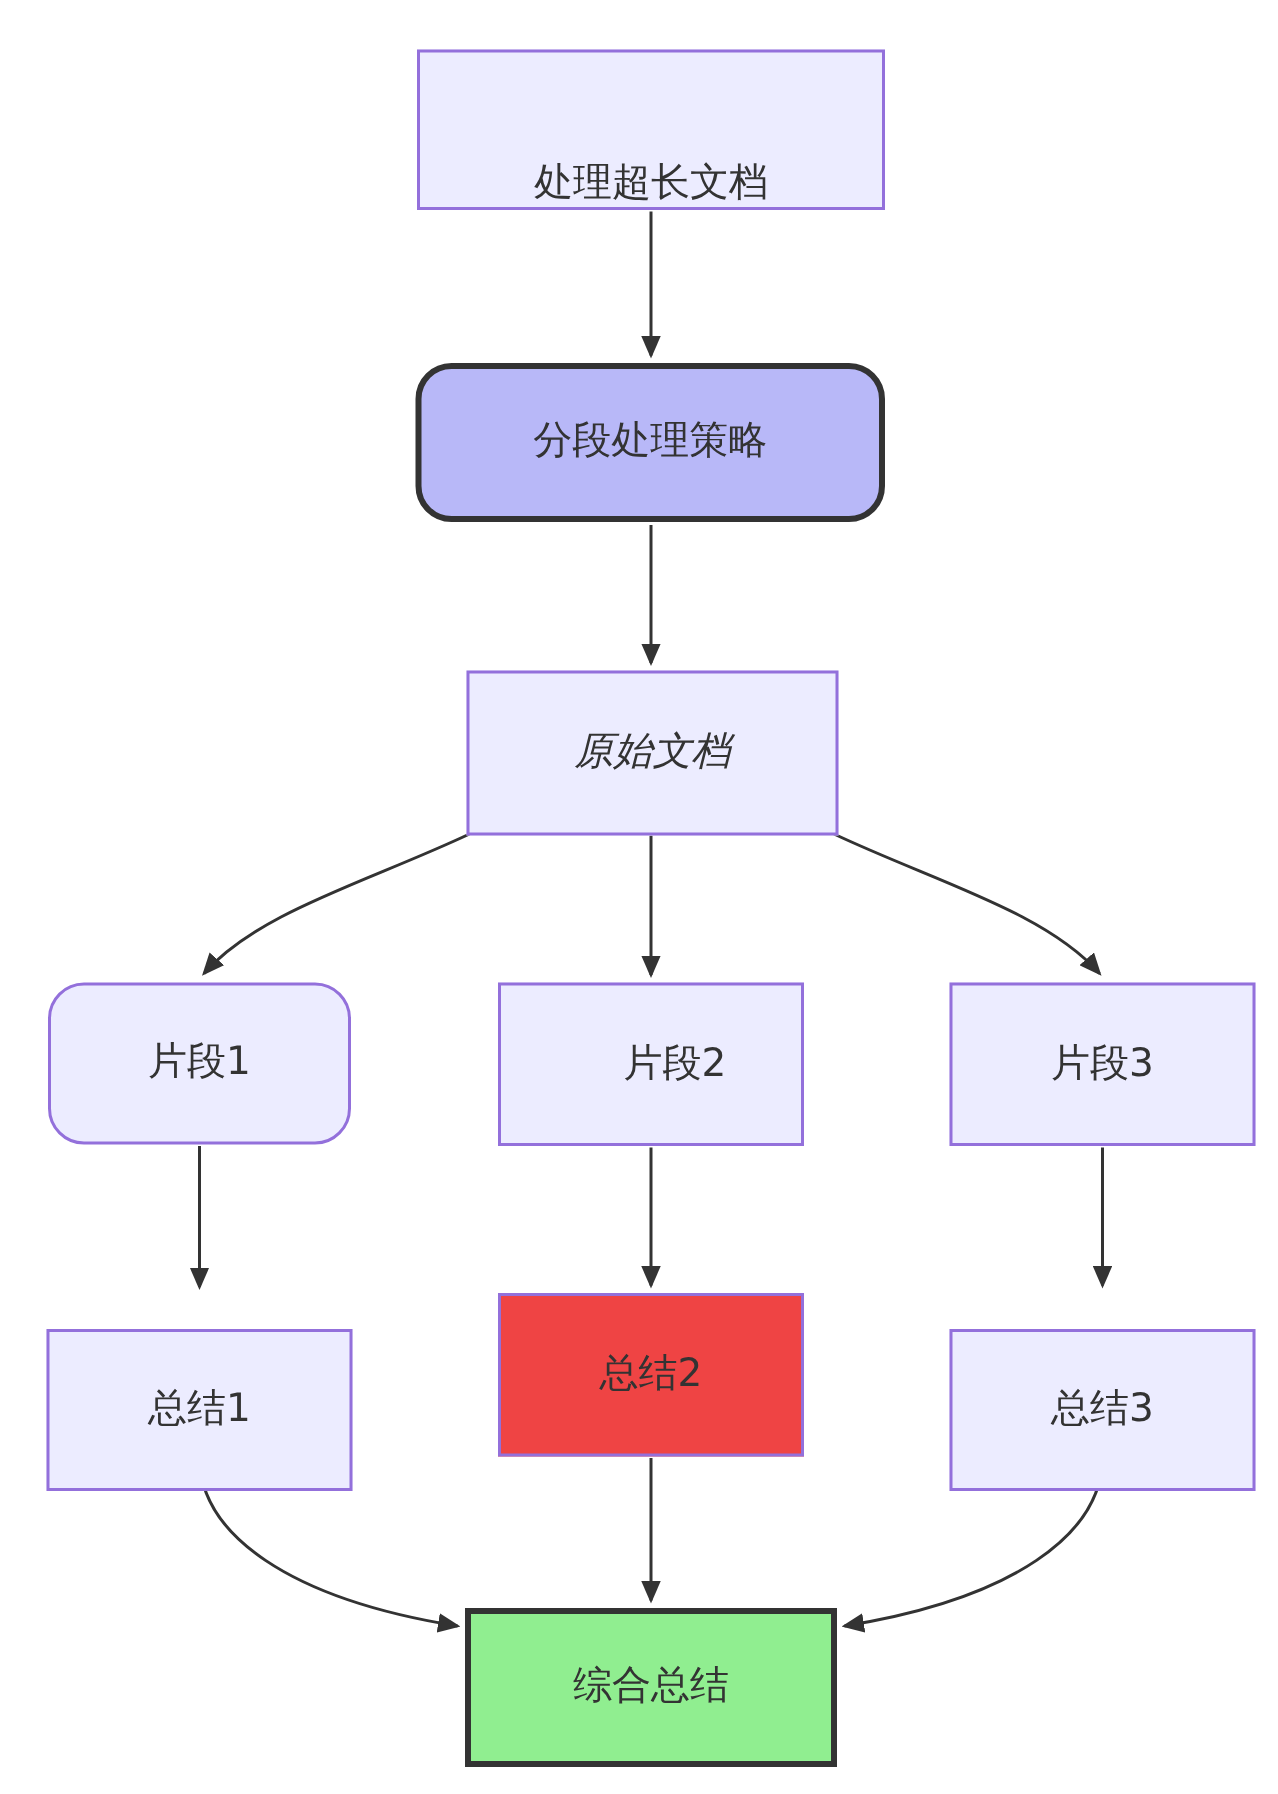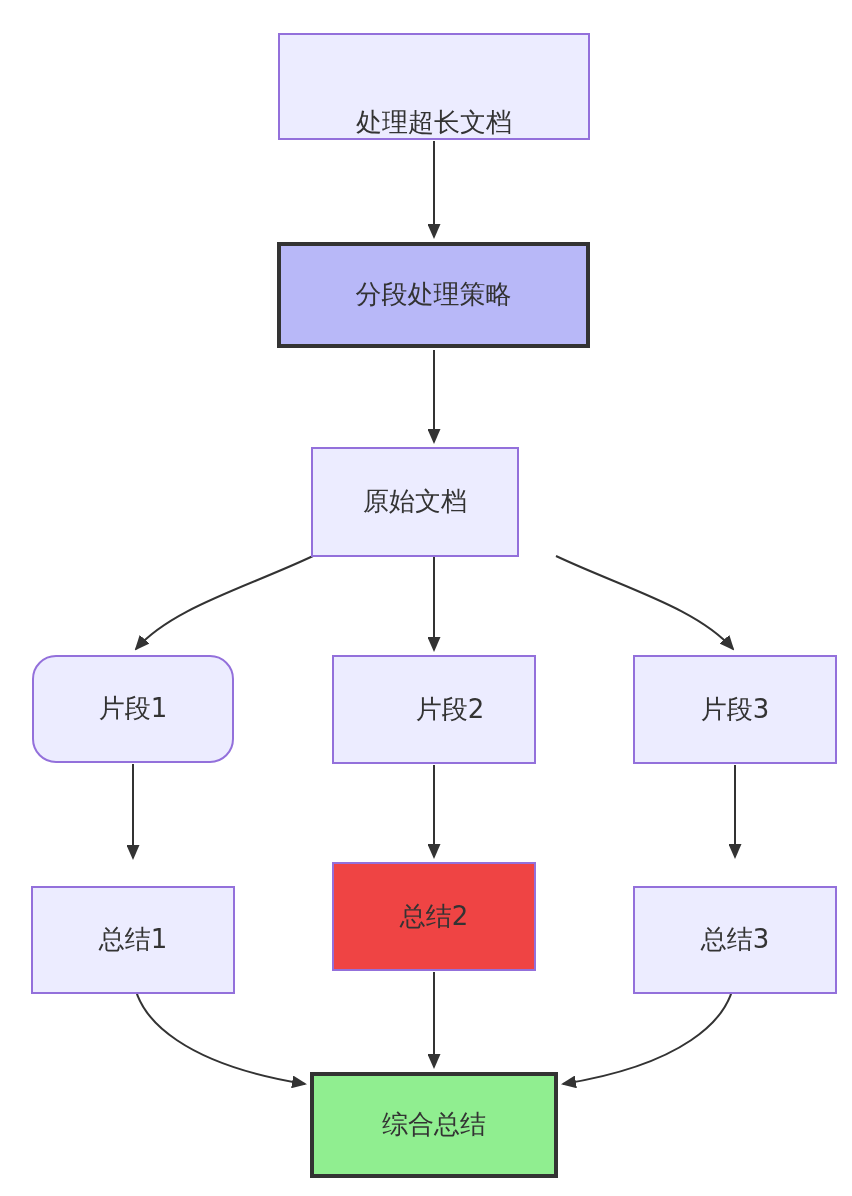--- a/index.html
+++ b/index.html
@@ -36,21 +36,21 @@
     line-height: 1.2;
     text-align: center;
     white-space: nowrap;
   }
   .node.emph {
     border: 4px solid #333333;
   }
   
   #n-doc      { left: 278px; top: 33px;   width: 312px; height: 107px; }
   #n-strategy { left: 277px; top: 242px;  width: 313px; height: 106px; background:#B8B8F8; }
-  #n-original { left: 311px; top: 447px;  width: 208px; height: 110px; }
+  #n-original { left: 311px; top: 447px;  width: 248px; height: 110px; font-style: italic; }
   #n-frag1    { left: 32px;  top: 655px;  width: 202px; height: 108px; }
   #n-frag2    { left: 332px; top: 655px;  width: 204px; height: 109px; padding-left: 32px; }
   #n-frag3    { left: 633px; top: 655px;  width: 204px; height: 109px; }
   #n-sum1     { left: 31px;  top: 863px;  width: 204px; height: 108px; }
   #n-sum2     { left: 332px; top: 862px;  width: 204px; height: 109px; }
   #n-sum3     { left: 633px; top: 862px;  width: 204px; height: 108px; margin-top: 24px; }
   #n-final    { left: 310px; top: 1072px; width: 248px; height: 106px; background:#90EE90; }
 </style>
 </head>
 <body>
@@ -73,21 +73,21 @@
     <path class="edge" marker-end="url(#arrow)" d="M735,765 V857" style="stroke: rgb(51, 51, 51);"></path>
     <path class="edge" marker-end="url(#arrow)" d="M133,971 C133,1023 193,1066 305,1084" style="stroke: rgb(51, 51, 51);"></path>
     <path class="edge" marker-end="url(#arrow)" d="M434,972 V1067" style="stroke: rgb(51, 51, 51);"></path>
     <path class="edge" marker-end="url(#arrow)" d="M735,971 C735,1023 675,1066 563,1084" style="stroke: rgb(51, 51, 51);"></path>
   </svg>
 
   <div class="node" id="n-doc" style="background: rgb(236, 236, 255); border-color: rgb(147, 112, 219); color: rgb(51, 51, 51); align-items: flex-end;">
     <span>处理超长文档</span>
   </div>
 
-  <div class="node emph" id="n-strategy" style="background: rgb(184, 184, 248); border-color: rgb(51, 51, 51); color: rgb(51, 51, 51);">
+  <div class="node emph" id="n-strategy" style="background: rgb(184, 184, 248); border-color: rgb(51, 51, 51); color: rgb(51, 51, 51); border-radius: 24px;">
     <span>分段处理策略</span>
   </div>
 
   <div class="node" id="n-original" style="background: rgb(236, 236, 255); border-color: rgb(147, 112, 219); color: rgb(51, 51, 51);">
     <span>原始文档</span>
   </div>
 
   <div class="node" id="n-frag1" style="background: rgb(236, 236, 255); border-color: rgb(147, 112, 219); color: rgb(51, 51, 51); border-radius: 24px;">
     <span>片段1</span>
   </div>

